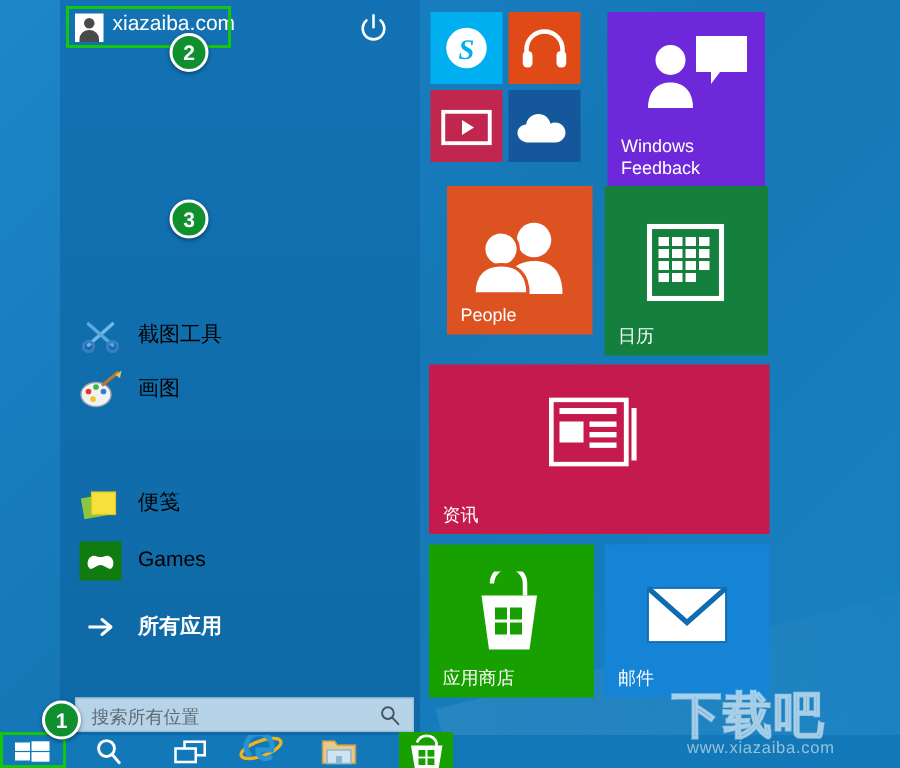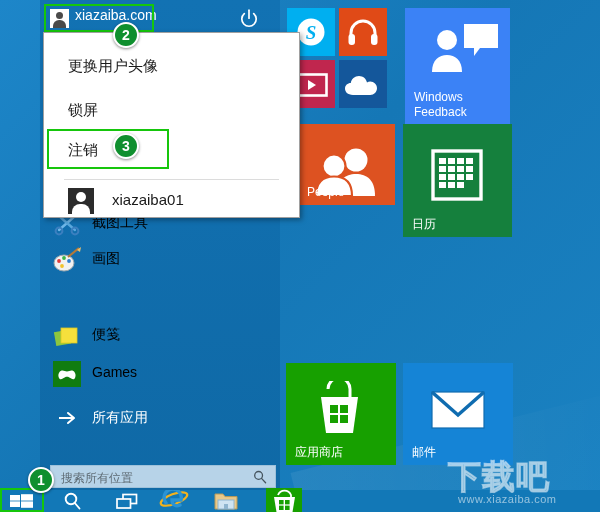--- a/index.html
+++ b/index.html
@@ -61,44 +61,44 @@
   .app-ico{position:absolute;left:4px;top:3px;width:30px;height:30px;}
   .app-lbl{position:absolute;left:44px;top:8px;font-size:14px;color:#000000;white-space:nowrap;}
   #ar-0{top:0px;}
   #ar-1{top:36px;}
   #ar-2{top:74px;}
   #ar-3{top:112px;}
   #ar-4{top:150px;}
 
   #allapps{position:absolute;left:8px;top:402px;width:225px;height:32px;cursor:pointer;}
   #allapps .arrow{position:absolute;left:10px;top:8px;width:18px;height:16px;}
-  #allapps .lbl{position:absolute;left:44px;top:7px;font-size:14px;color:#ffffff;}
+  #allapps .lbl{position:absolute;left:44px;top:7px;font-size:14px;color:#ffffff;font-weight:bold;}
 
   
   #searchbox{position:absolute;left:10px;top:465px;width:226px;height:23px;
     background:#b7d3e8;border:1px solid #9ec1da;box-sizing:border-box;cursor:text;}
   #search-ph{position:absolute;left:10px;top:4px;font-size:12px;color:#5e6b74;}
   #search-ico{position:absolute;right:8px;top:4px;width:14px;height:14px;}
 
   
   #tiles{position:absolute;left:240px;top:0;width:360px;height:490px;}
   .tile{position:absolute;cursor:pointer;overflow:hidden;}
   .tile-label{position:absolute;left:9px;bottom:6px;font-size:12px;color:#ffffff;
     white-space:nowrap;line-height:14px;}
   .tile-label.two{bottom:8px;line-height:15px;white-space:pre-line;}
   .tile-ico{position:absolute;}
 
   
   #t-skype   {left:7px;  top:8px;  width:48px;height:48px; background:#00aff0;}
   #t-music   {left:59px; top:8px;  width:48px;height:48px; background:#e04a17;}
   #t-video   {left:7px;  top:60px; width:48px;height:48px; background:#c0264e;}
   #t-onedrive{left:59px; top:60px; width:48px;height:48px; background:#14579b;}
-  #t-feedback{left:125px;top:8px;  width:105px;height:120px;background:#3b82f6;}
+  #t-feedback{left:125px;top:8px;  width:105px;height:120px;background:#6d28d9;}
   #t-folder  {left:240px;top:8px;  width:110px;height:109px;background:#dd4516;}
-  #t-people  {left:18px; top:124px;width:97px; height:81px;background:#dd5221;}
+  #t-people  {left:18px; top:124px;width:97px; height:99px;background:#dd5221;}
   #t-calendar{left:123px;top:124px;width:109px;height:113px;background:#15803d;}
   #t-news    {left:6px;  top:243px;width:227px;height:113px;background:#c41a4c;}
   #t-store   {left:6px;  top:363px;width:110px;height:102px;background:#17a000;}
   #t-mail    {left:123px;top:363px;width:110px;height:102px;background:#1584d6;}
 
   
   #taskbar{position:absolute;left:0;top:490px;width:600px;height:22px;
     background:#1278b7;}
   .tb-item{position:absolute;top:0;width:44px;height:22px;cursor:pointer;}
   #tb-start{left:0;}
@@ -150,34 +150,20 @@
     <div id="acct-name">xiazaiba.com</div>
     <div id="acct-hit"></div>
     <div id="power-btn">
       <svg width="22" height="22" viewBox="0 0 22 22">
         <path d="M6.3 5.6 A7.2 7.2 0 1 0 15.7 5.6" stroke="#ffffff" stroke-width="1.7" fill="none" stroke-linecap="round"></path>
         <line x1="11" y1="2.2" x2="11" y2="10.2" stroke="#ffffff" stroke-width="1.7" stroke-linecap="round"></line>
       </svg>
     </div>
   </div>
 
-  <div id="acct-menu">
-    <div class="menu-item" id="mi-0">更换用户头像</div>
-    <div class="menu-item" id="mi-1">锁屏</div>
-    <div class="menu-item" id="mi-2">注销</div>
-    <div id="mi-2-hl"></div>
-    <div id="menu-sep"></div>
-    <div id="menu-user">
-      <div id="menu-user-avatar">
-        <div class="head"></div>
-          <div class="body"></div>
-      </div>
-      <div id="menu-user-name">xiazaiba01</div>
-    </div>
-  </div>
 
   <div id="applist">
 
     <div class="app-row" id="ar-0">
       <div class="app-ico">
         <svg width="30" height="30" viewBox="0 0 30 30">
           <line x1="7" y1="21" x2="23" y2="7" stroke="#6fb7e8" stroke-width="2.4" stroke-linecap="round"></line>
           <line x1="23" y1="21" x2="7" y2="7" stroke="#5aa8dd" stroke-width="2.4" stroke-linecap="round"></line>
           <circle cx="7" cy="22" r="3.4" fill="none" stroke="#3b7fbf" stroke-width="2"></circle>
           <circle cx="23" cy="22" r="3.4" fill="none" stroke="#3b7fbf" stroke-width="2"></circle>
@@ -325,20 +311,34 @@
               <rect x="35" y="25" width="7" height="6"></rect>
             <rect x="8" y="33" width="7" height="6"></rect>
               <rect x="17" y="33" width="7" height="6"></rect>
             <rect x="26" y="33" width="7" height="6"></rect>
           </g>
         </svg>
       </div>
       <div class="tile-label">日历</div>
     </div>
 
+    <div class="tile" id="t-news">
+      <div class="tile-ico" style="left:80px;top:22px;">
+        <svg width="62" height="46" viewBox="0 0 62 46">
+          <rect x="1.5" y="1.5" width="50" height="43" fill="none" stroke="#ffffff" stroke-width="3.2"></rect>
+          <rect x="7" y="7" width="38" height="4" fill="#ffffff"></rect>
+          <rect x="7" y="16" width="16" height="14" fill="#ffffff"></rect>
+          <rect x="27" y="16" width="18" height="3.6" fill="#ffffff"></rect>
+          <rect x="27" y="23" width="18" height="3.6" fill="#ffffff"></rect>
+          <rect x="27" y="30" width="18" height="3.6" fill="#ffffff"></rect>
+          <rect x="55" y="7" width="3.4" height="35" fill="#ffffff"></rect>
+        </svg>
+      </div>
+      <div class="tile-label">资讯</div>
+    </div>
 
     <div class="tile" id="t-mail">
       <div class="tile-ico" style="left:28px;top:28px;">
         <svg width="54" height="38" viewBox="0 0 54 38">
           <rect x="1" y="1" width="52" height="36" fill="#ffffff" stroke="#0f6cb0" stroke-width="1.2"></rect>
           <path d="M1 1 L27 24 L53 1" fill="none" stroke="#0f6cb0" stroke-width="3.4"></path>
         </svg>
       </div>
       <div class="tile-label">邮件</div>
     </div>

